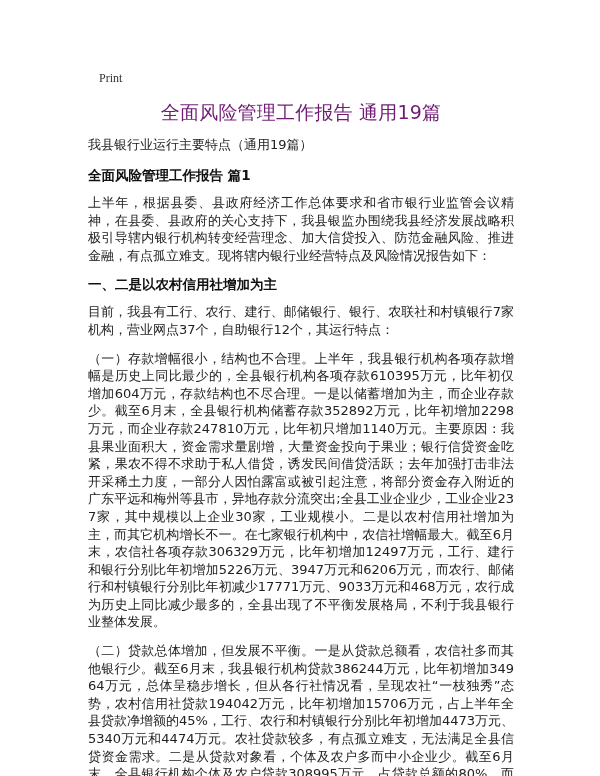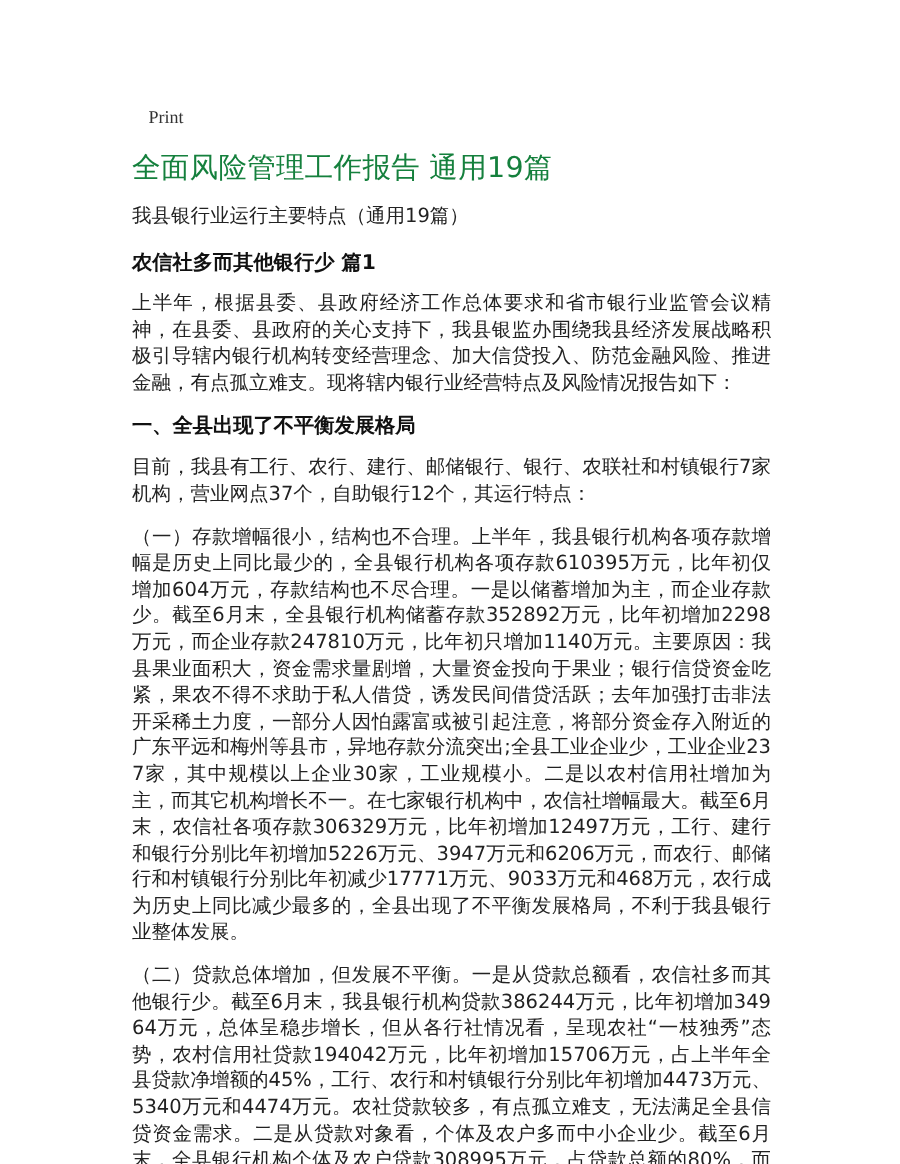--- a/index.html
+++ b/index.html
@@ -24,24 +24,24 @@
     .print-label {
       font-family: "Liberation Serif", "DejaVu Serif", serif;
       font-size: 12px;
       color: #333;
       margin: 0 0 14px 11px;
       line-height: 16px;
     }
     .doc-title {
       font-size: 19px;
       font-weight: normal;
-      text-align: left;
+      text-align: center;
       margin: 0 0 12px 0;
       line-height: 24px;
-      color: #15803d;
+      color: #701a75;
       letter-spacing: 0.2px;
     }
     .doc-subtitle {
       font-size: 13px;
       margin: 0 0 12px 0;
       line-height: 18px;
       color: #222;
     }
     .section-heading {
       font-size: 13.5px;
@@ -69,24 +69,24 @@
 </head>
 <body>
 
 <div class="page">
   <div class="print-label">Print</div>
 
   <h1 class="doc-title">全面风险管理工作报告 通用19篇</h1>
 
   <div class="doc-subtitle">我县银行业运行主要特点（通用19篇）</div>
 
-  <h2 class="section-heading">农信社多而其他银行少 篇1</h2>
+  <h2 class="section-heading">全面风险管理工作报告 篇1</h2>
 
   <p class="para">上半年，根据县委、县政府经济工作总体要求和省市银行业监管会议精神，在县委、县政府的关心支持下，我县银监办围绕我县经济发展战略积极引导辖内银行机构转变经营理念、加大信贷投入、防范金融风险、推进金融，有点孤立难支。现将辖内银行业经营特点及风险情况报告如下：</p>
 
-  <h3 class="sub-heading">一、全县出现了不平衡发展格局</h3>
+  <h3 class="sub-heading">一、二是以农村信用社增加为主</h3>
 
   <p class="para">目前，我县有工行、农行、建行、邮储银行、银行、农联社和村镇银行7家机构，营业网点37个，自助银行12个，其运行特点：</p>
 
   <p class="para">（一）存款增幅很小，结构也不合理。上半年，我县银行机构各项存款增幅是历史上同比最少的，全县银行机构各项存款610395万元，比年初仅增加604万元，存款结构也不尽合理。一是以储蓄增加为主，而企业存款少。截至6月末，全县银行机构储蓄存款352892万元，比年初增加2298万元，而企业存款247810万元，比年初只增加1140万元。主要原因：我县果业面积大，资金需求量剧增，大量资金投向于果业；银行信贷资金吃紧，果农不得不求助于私人借贷，诱发民间借贷活跃；去年加强打击非法开采稀土力度，一部分人因怕露富或被引起注意，将部分资金存入附近的广东平远和梅州等县市，异地存款分流突出;全县工业企业少，工业企业237家，其中规模以上企业30家，工业规模小。二是以农村信用社增加为主，而其它机构增长不一。在七家银行机构中，农信社增幅最大。截至6月末，农信社各项存款306329万元，比年初增加12497万元，工行、建行和银行分别比年初增加5226万元、3947万元和6206万元，而农行、邮储行和村镇银行分别比年初减少17771万元、9033万元和468万元，农行成为历史上同比减少最多的，全县出现了不平衡发展格局，不利于我县银行业整体发展。</p>
 
   <p class="para">（二）贷款总体增加，但发展不平衡。一是从贷款总额看，农信社多而其他银行少。截至6月末，我县银行机构贷款386244万元，比年初增加34964万元，总体呈稳步增长，但从各行社情况看，呈现农社“一枝独秀”态势，农村信用社贷款194042万元，比年初增加15706万元，占上半年全县贷款净增额的45%，工行、农行和村镇银行分别比年初增加4473万元、5340万元和4474万元。农社贷款较多，有点孤立难支，无法满足全县信贷资金需求。二是从贷款对象看，个体及农户多而中小企业少。截至6月末，全县银行机构个体及农户贷款308995万元，占贷款总额的80%，而中小企业贷款仅有47743万元，占贷款总额的12.4%。个体及农户贷款明显高于中小企业贷款87.6个百分点，表明我县银行机构支持中小企业发展力度仍然不足，中小</p>
 </div>
 
 </body></html>

